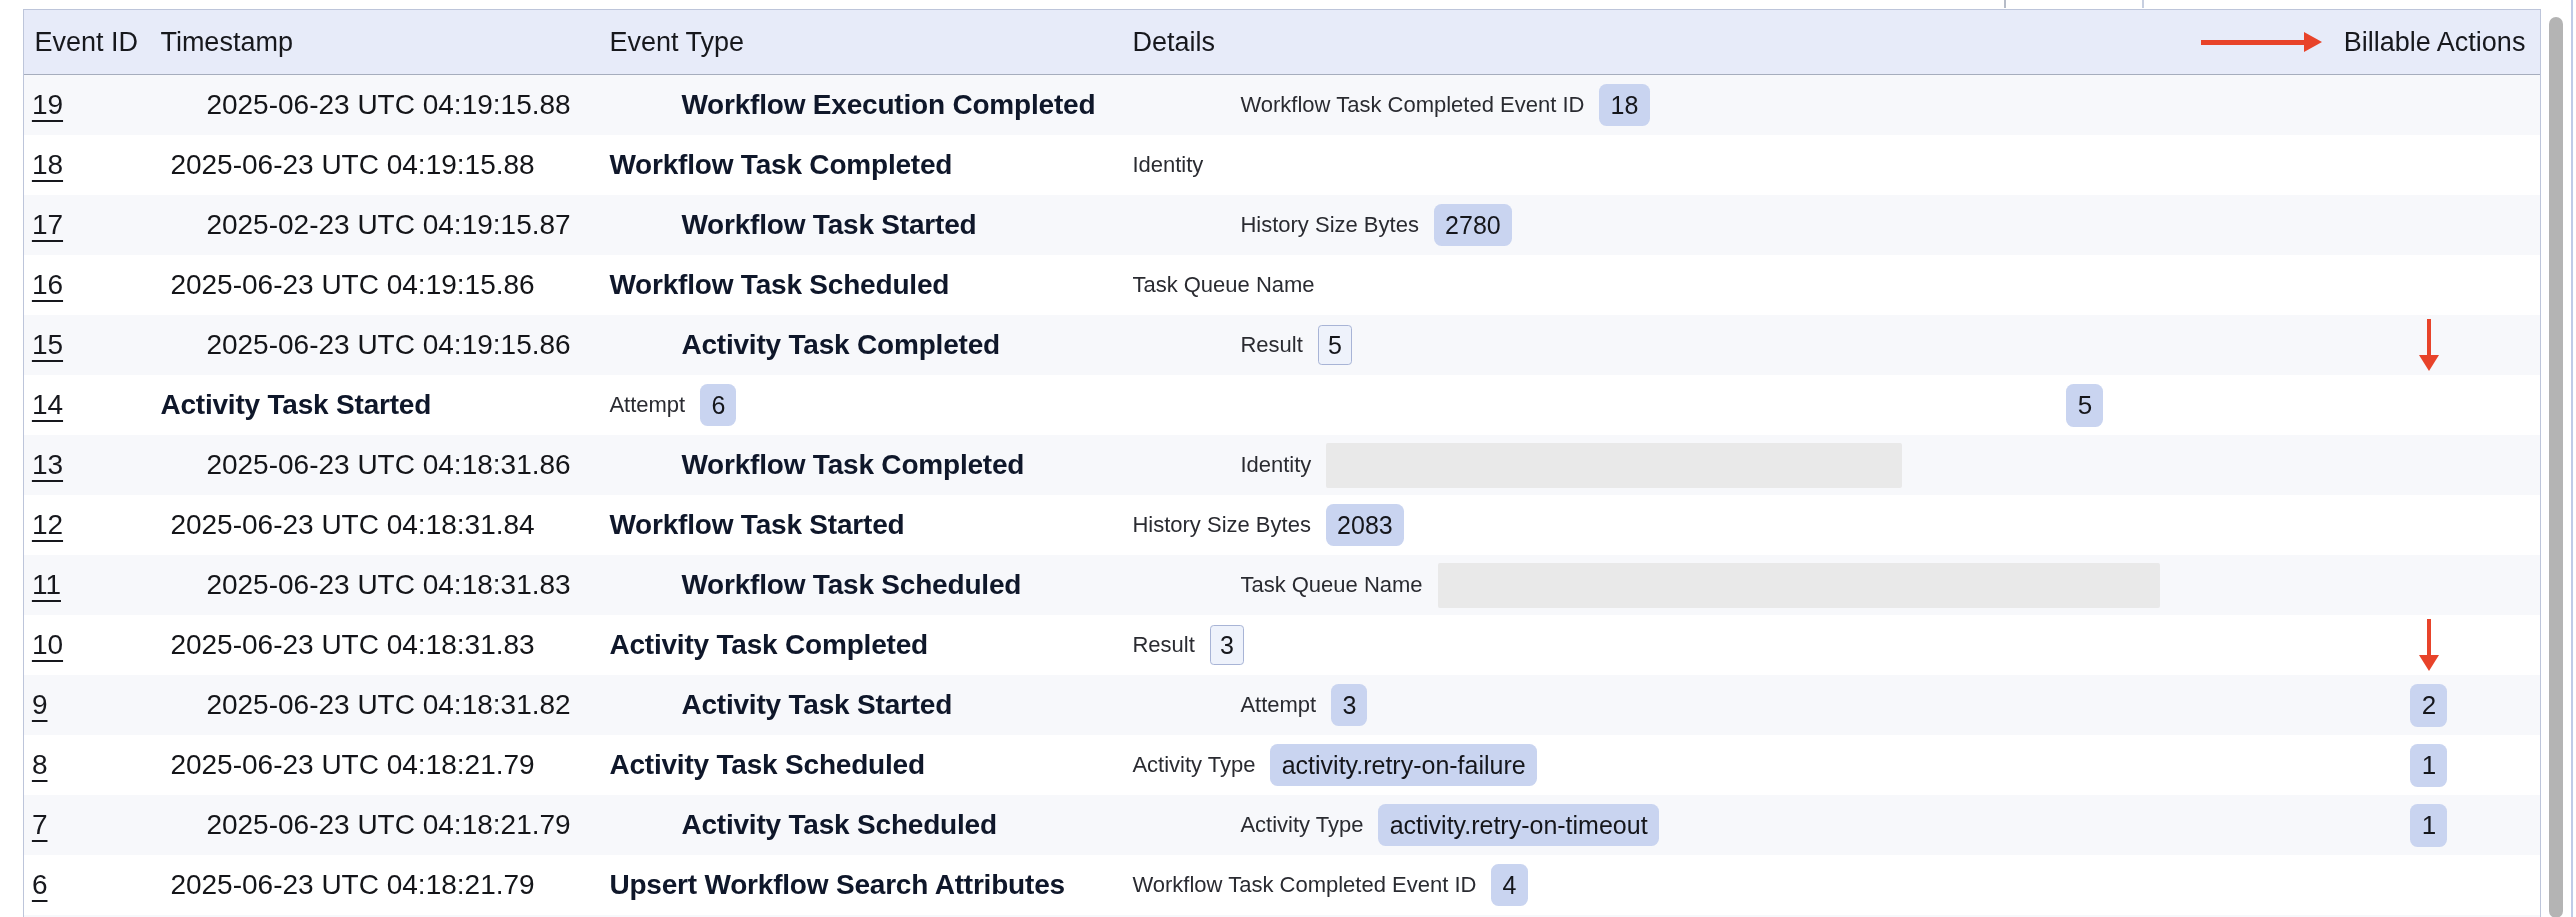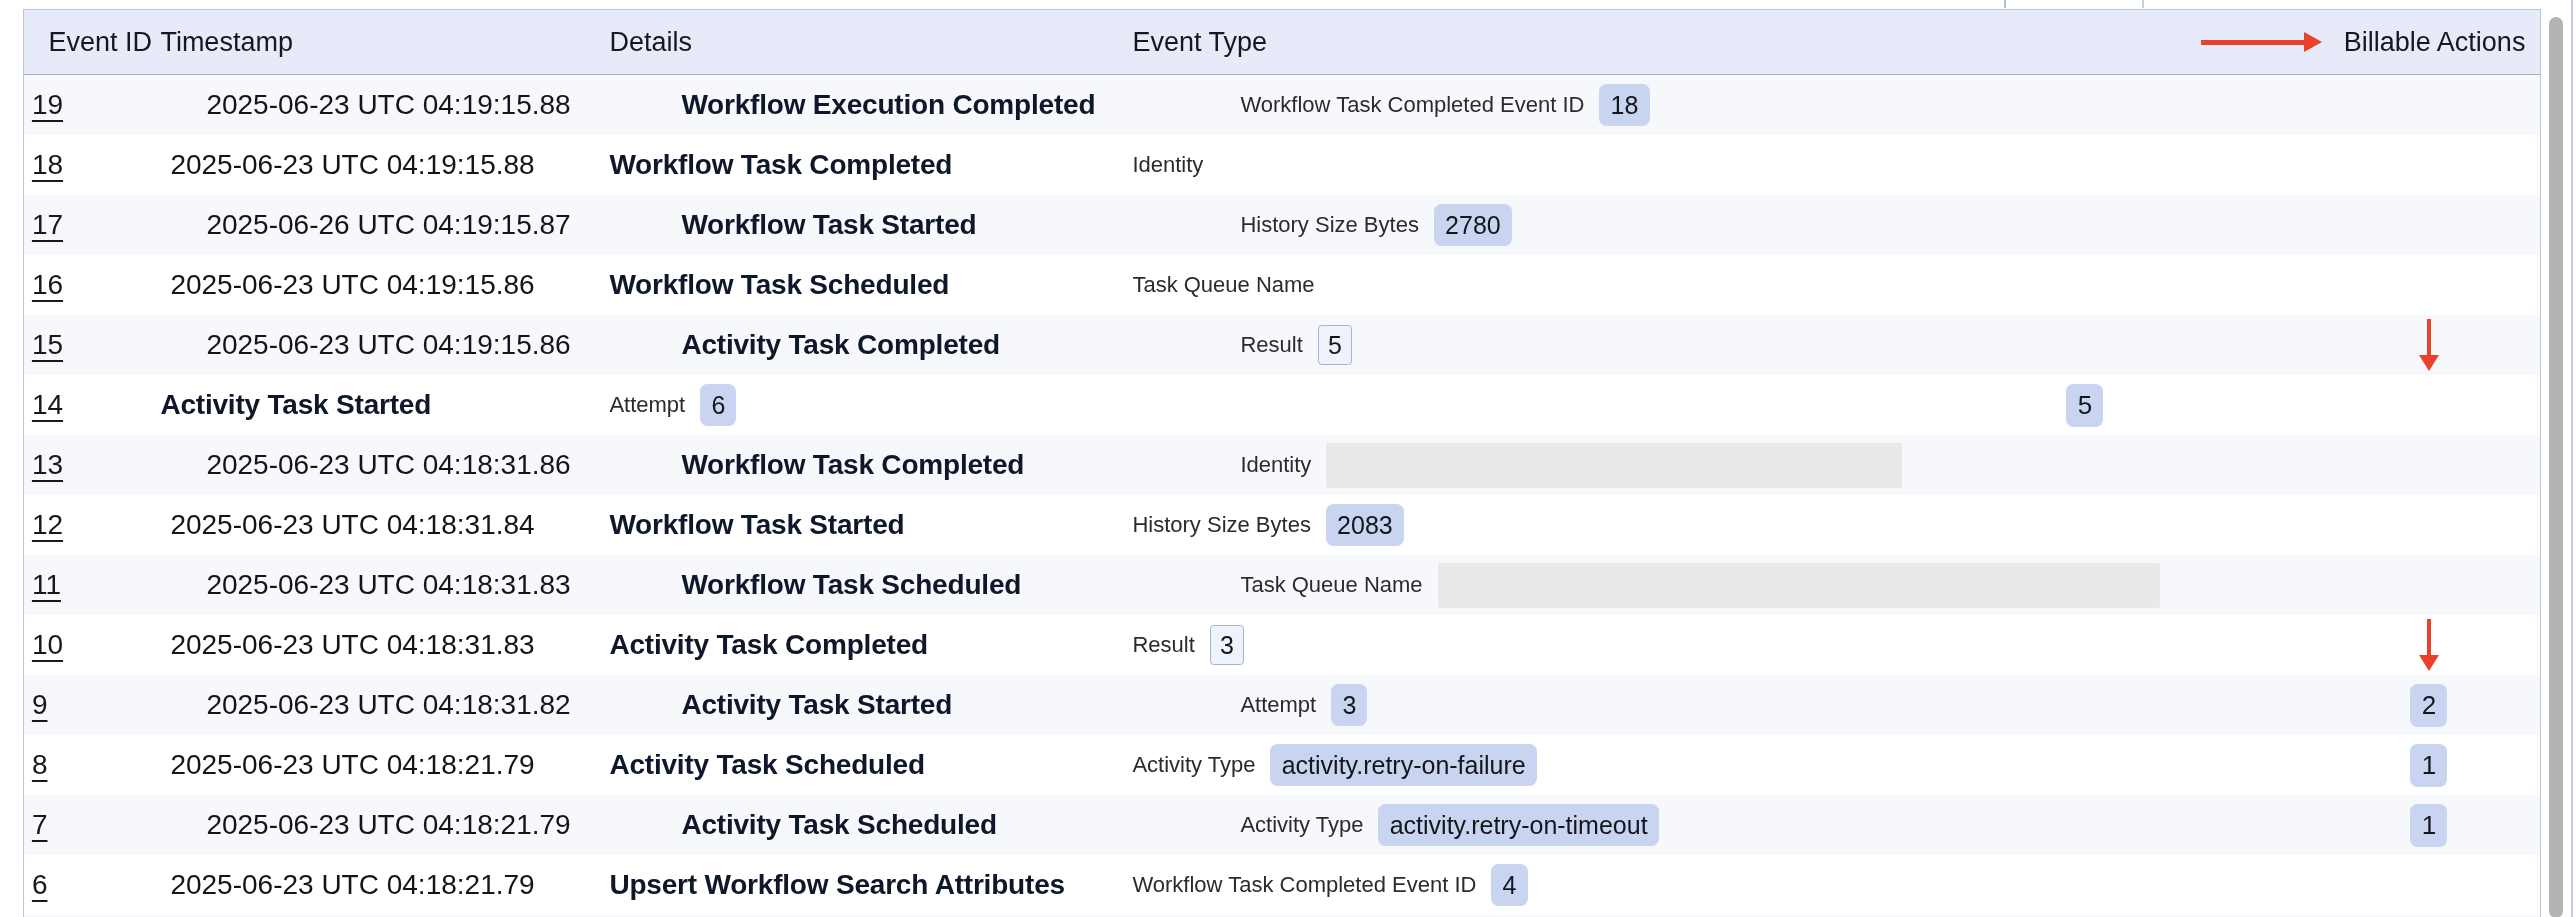--- a/index.html
+++ b/index.html
@@ -30,21 +30,21 @@
   .grid-row{
     display:grid;grid-template-columns:136px 449px 523px 1fr 344px;
     align-items:center;box-sizing:border-box;
   }
   .thead{
     height:65px;background:var(--header-bg);
     border-bottom:1.9px solid #a6adbd;
     font-size:27px;font-weight:500;color:#17181d;
   }
   .th{white-space:nowrap;}
-  .th.c-id{padding-left:24px;}
+  .th.c-id{padding-left:10px;}
   .row{height:60px;background:#ffffff;}
   .row.alt{background:var(--row-alt-bg);gap:36px;}
   .row-partial{height:4.7px;background:var(--row-alt-bg);}
 
   .c-id{padding-left:7.5px;}
   .id-link{
     font-size:28px;color:#17181d;text-decoration:underline;
     text-underline-offset:5.6px;text-decoration-thickness:1.9px;cursor:pointer;
   }
   .ts{font-size:28px;color:#141519;white-space:nowrap;margin-left:10px;}
@@ -91,22 +91,22 @@
 </head>
 <body>
 
 <div class="artifact-line" style="left:2004px"></div>
 <div class="artifact-line second" style="left:2142px"></div>
 
 <div class="history-table">
   <div class="grid-row thead">
     <div class="th c-id">Event ID</div>
     <div class="th">Timestamp</div>
+    <div class="th">Event Type</div>
     <div class="th">Details</div>
-    <div class="th">Event Type</div>
     <div class="th bill-head">
       <span class="arrow-right">
           <span class="tail"></span>
           <span class="head"></span>
         </span>
       <span>Billable Actions</span>
     </div>
   </div>
   <div id="tbody">
       <div class="grid-row row alt">
@@ -135,21 +135,21 @@
     </div>
     <div class="bill-cell">
       <span class="bill-slot">
         
         
       </span>
     </div>
   </div>
       <div class="grid-row row alt">
     <div class="c-id"><a class="id-link">17</a></div>
-    <div class="ts">2025-06-26 UTC 04:19:15.87</div>
+    <div class="ts">2025-02-23 UTC 04:19:15.87</div>
     <div class="etype">Workflow Task Started</div>
     <div class="detail">
       <span class="dlabel">History Size Bytes</span>
       <span class="chip">2780</span>
 
     </div>
     <div class="bill-cell">
       <span class="bill-slot">
         
         

